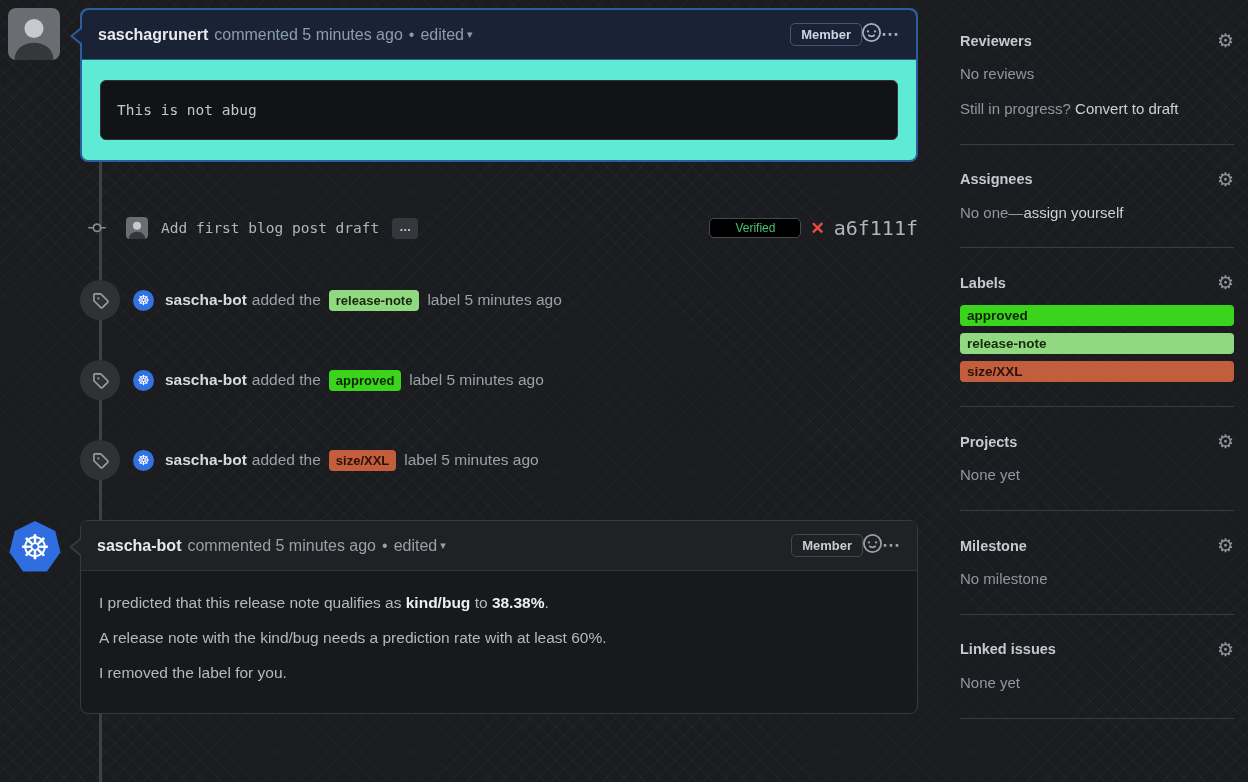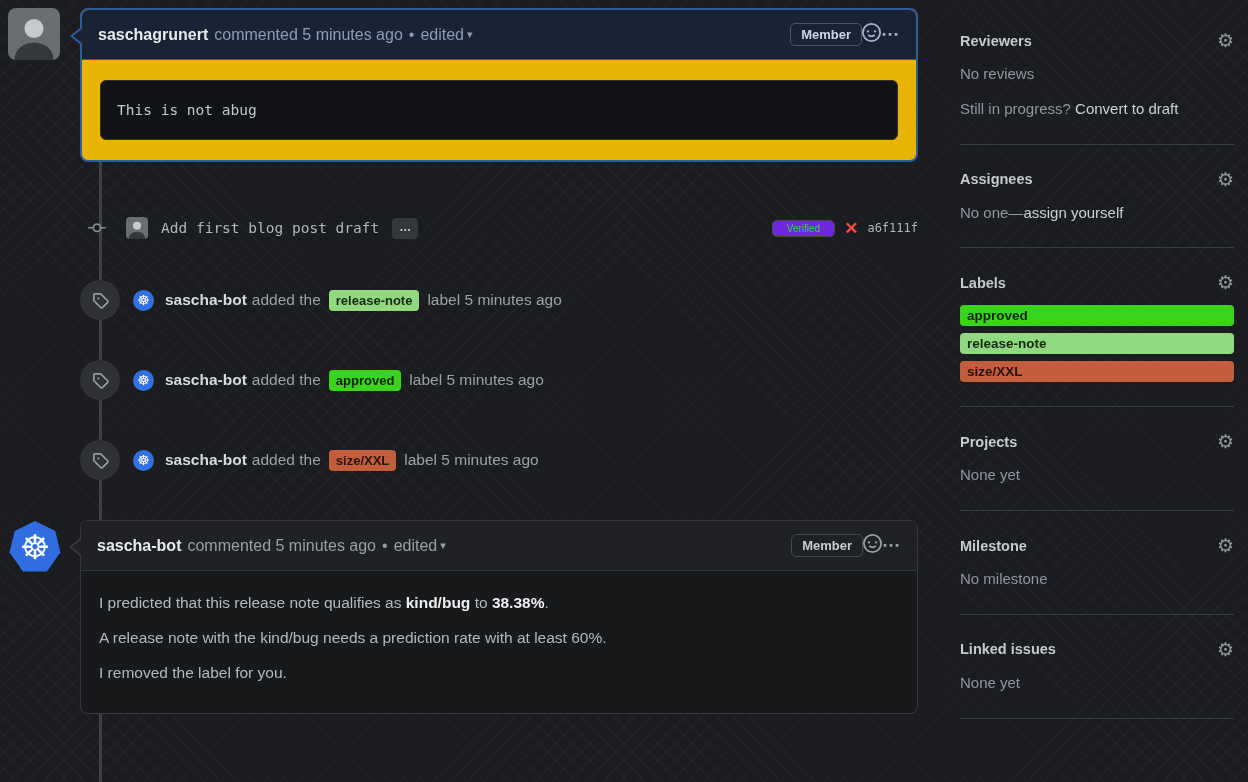--- a/index.html
+++ b/index.html
@@ -26,21 +26,21 @@
   }
   .kube-avatar-sm {
     width:21px; height:21px; border-radius:50%; background:#3371e3; flex:0 0 auto;
     display:flex; align-items:center; justify-content:center; color:#fff; font-size:14px; line-height:1;
   }
   .avatar-sm { width:22px; height:22px; border-radius:4px; overflow:hidden; flex:0 0 auto; }
   .avatar-sm svg { display:block; width:100%; height:100%; }
 
   
   .comment { position:absolute; left:80px; width:838px; border-radius:8px; }
-  .comment-1 { top:8px; border:2px solid #2e5d9b; background:#eab308; }
+  .comment-1 { top:8px; border:2px solid #2e5d9b; background:#5eead4; }
   .comment-2 { top:520px; border:1px solid #37393c; background:#18191b; }
   .c-header { display:flex; align-items:center; padding:13px 16px; border-top-left-radius:6px; border-top-right-radius:6px; position:relative; }
   .c-header.hl { background:#1a2335; border-bottom:1px solid #2e5d9b; }
   .c-header.plain { background:#1f2124; border-bottom:1px solid #313438; }
   .arrow-out, .arrow-in { position:absolute; width:0; height:0; border-style:solid; }
   .arrow-out { left:-12px; top:17px; border-width:9px 11px 9px 0; }
   .arrow-in  { left:-9px;  top:18px; border-width:8px 10px 8px 0; }
   .hl .arrow-out { border-color:transparent #2e5d9b transparent transparent; }
   .hl .arrow-in  { border-color:transparent #1a2335 transparent transparent; }
   .plain .arrow-out { border-color:transparent #37393c transparent transparent; }
@@ -69,23 +69,23 @@
   .c2-body strong { color:#eceef0; }
 
   
   .commit-row { position:absolute; left:80px; top:212px; width:838px; height:32px; display:flex; align-items:center; }
   .commit-icon { margin-left:6px; flex:0 0 auto; display:flex; }
   .commit-row .avatar-sm { margin-left:18px; }
   .commit-msg { margin-left:13px; font-family:"DejaVu Sans Mono", monospace; font-size:14.5px; color:#b0b6bc; }
   .expander { margin-left:13px; background:#34373b; color:#c6cbd0; border:none; border-radius:4px;
               font-size:12px; font-weight:bold; line-height:1; padding:3px 7px 6px; cursor:pointer; }
   .commit-right { margin-left:auto; display:flex; align-items:center; gap:9px; }
-  .verified-badge { font-size:10px; color:#4ac26b; border:1px solid #454a50; border-radius:5px; padding:2px 14px; background:#6d28d9; }
+  .verified-badge { font-size:12px; color:#4ac26b; border:1px solid #454a50; border-radius:5px; padding:2px 25px; background:#000000; }
   .failed-x { color:#ee4b43; font-weight:bold; font-size:17px; }
-  .commit-hash { font-family:"DejaVu Sans Mono", monospace; font-size:12px; color:#b0b6bc; }
+  .commit-hash { font-family:"DejaVu Sans Mono", monospace; font-size:20px; color:#b0b6bc; }
 
   
   .event-row { position:absolute; left:80px; width:838px; height:40px; display:flex; align-items:center; font-size:15.5px; color:#9ba1a8; }
   .e1 { top:280px; } .e2 { top:360px; } .e3 { top:440px; }
   .event-badge { width:40px; height:40px; border-radius:50%; background:#2f3134; display:flex; align-items:center; justify-content:center; flex:0 0 auto; }
   .event-row .kube-avatar-sm { margin-left:13px; }
   .event-text { margin-left:11px; display:flex; align-items:center; gap:5px; flex-wrap:nowrap; white-space:nowrap; }
   .event-actor { font-weight:bold; color:#d6dadd; }
   .chip { display:inline-block; font-size:13px; font-weight:bold; border-radius:4px; padding:3px 7px; margin:0 3px; }
 

